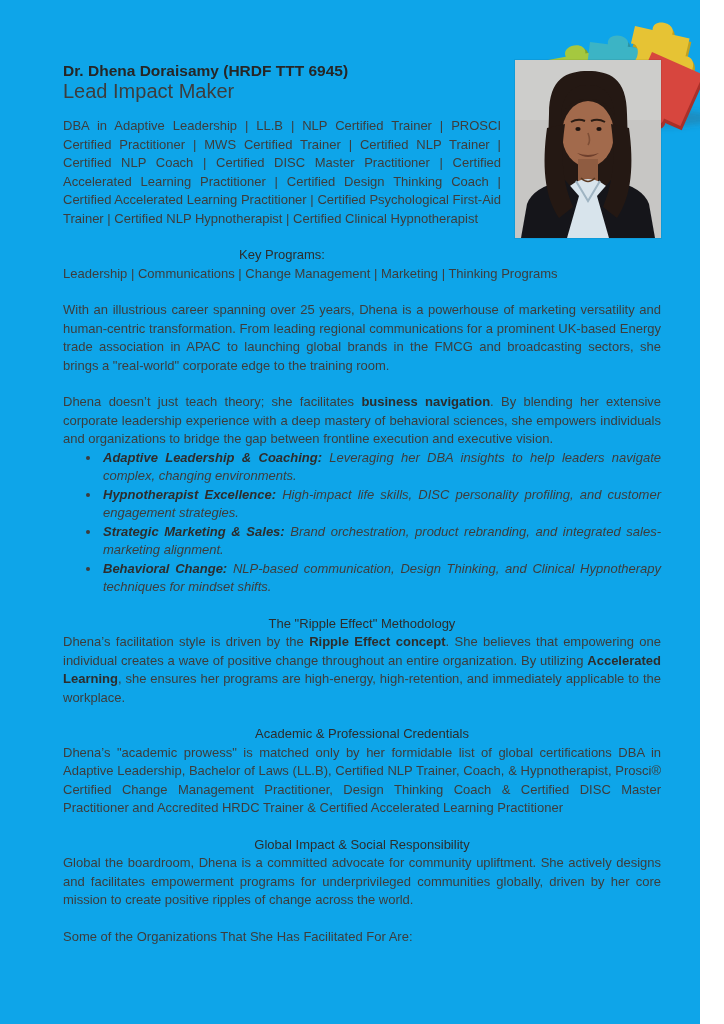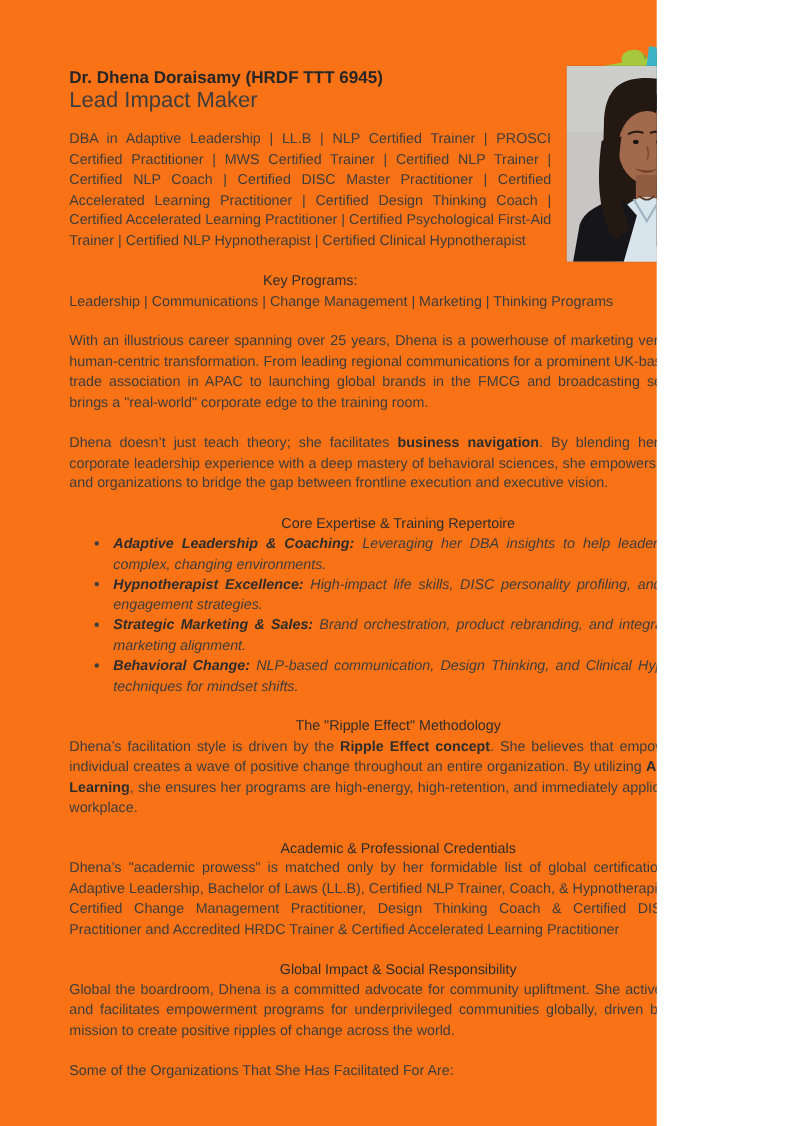--- a/index.html
+++ b/index.html
@@ -1,17 +1,17 @@
 <!DOCTYPE html>
 <html><head>
 <meta charset="utf-8">
 <style>
   html,body { margin:0; padding:0; background:#ffffff; }
   .page {
-    position:relative; width:597px; height:1024px; background:#f97316;
+    position:relative; width:700px; height:1024px; background:#0ea5e9;
     font-family:"Liberation Sans", sans-serif; color:#3d3d3d; overflow:hidden;
   }
   .puzzle { position:absolute; left:538px; top:16px; width:180px; height:124px; z-index:1; }
   .content {
     position:absolute; left:63px; top:54px; width:598px; z-index:2;
     font-size:13px; line-height:18.5px; text-align:justify;
   }
   .photo-wrap {
     float:right; width:146px; height:178px; margin:6px 0 10px 14px;
     position:relative; z-index:3; box-shadow:0 0 0 1px rgba(0,0,0,0.06);
@@ -102,21 +102,20 @@
     <div class="person-role">Lead Impact Maker</div>
 
     <p class="certs">DBA in Adaptive Leadership | LL.B | NLP Certified Trainer | PROSCI Certified Practitioner | MWS Certified Trainer | Certified NLP Trainer | Certified NLP Coach | Certified DISC Master Practitioner | Certified Accelerated Learning Practitioner | Certified Design Thinking Coach | Certified Accelerated Learning Practitioner | Certified Psychological First-Aid Trainer | Certified NLP Hypnotherapist | Certified Clinical Hypnotherapist</p>
 
     <div class="h">Key Programs:</div>
     <p class="tight">Leadership | Communications | Change Management | Marketing | Thinking Programs</p>
 
     <p class="para">With an illustrious career spanning over 25 years, Dhena is a powerhouse of marketing versatility and human-centric transformation. From leading regional communications for a prominent UK-based Energy trade association in APAC to launching global brands in the FMCG and broadcasting sectors, she brings a "real-world" corporate edge to the training room.</p>
     <p class="para"><span>Dhena doesn’t just teach theory; she facilitates </span><span class="b">business navigation</span><span>. By blending her extensive corporate leadership experience with a deep mastery of behavioral sciences, she empowers individuals and organizations to bridge the gap between frontline execution and executive vision.</span></p>
 
-    <div class="h">Core Expertise &amp; Training Repertoire</div>
     <ul class="domains">
       <li><span class="b">Adaptive Leadership &amp; Coaching:</span><span> Leveraging her DBA insights to help leaders navigate complex, changing environments.</span></li>
       <li><span class="b">Hypnotherapist Excellence:</span><span> High-impact life skills, DISC personality profiling, and customer engagement strategies.</span></li>
       <li><span class="b">Strategic Marketing &amp; Sales:</span><span> Brand orchestration, product rebranding, and integrated sales-marketing alignment.</span></li>
       <li><span class="b">Behavioral Change:</span><span> NLP-based communication, Design Thinking, and Clinical Hypnotherapy techniques for mindset shifts.</span></li>
     </ul>
 
     <div class="h">The "Ripple Effect" Methodology</div>
     <p class="tight"><span>Dhena’s facilitation style is driven by the </span><span class="b">Ripple Effect concept</span><span>. She believes that empowering one individual creates a wave of positive change throughout an entire organization. By utilizing </span><span class="b">Accelerated Learning</span><span>, she ensures her programs are high-energy, high-retention, and immediately applicable to the workplace.</span></p>
 

